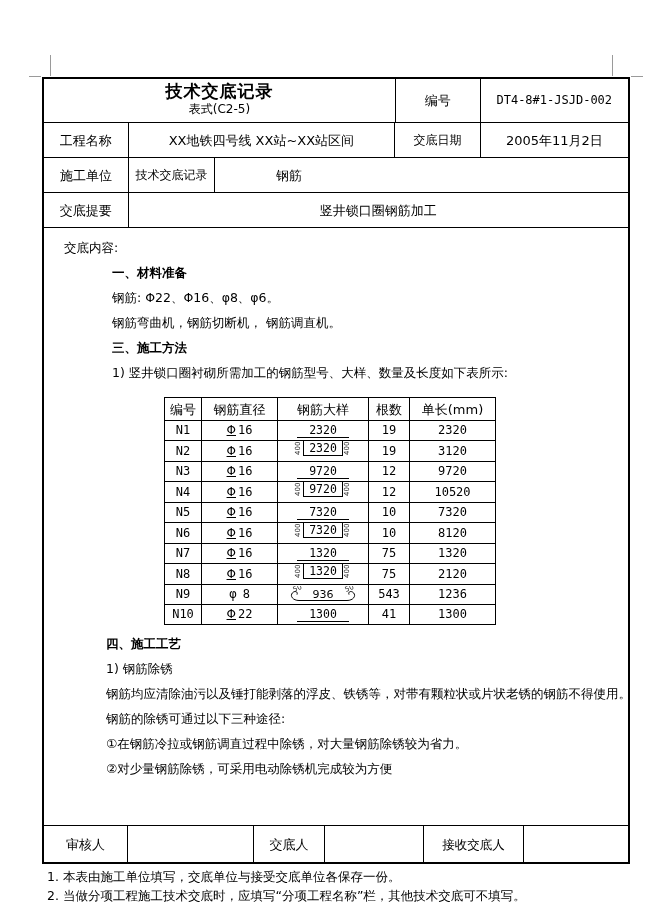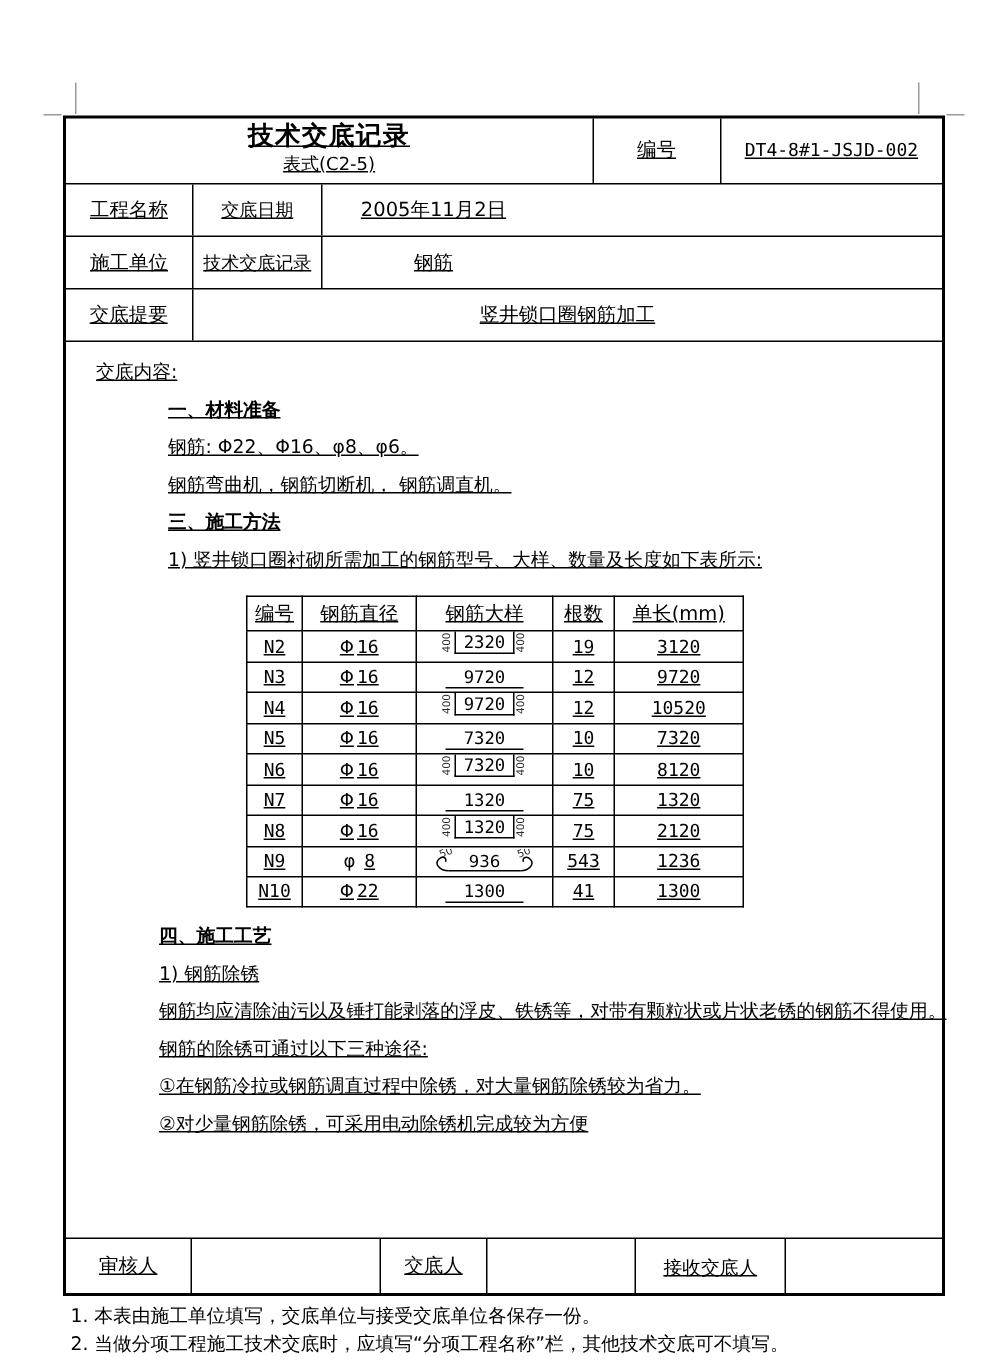--- a/index.html
+++ b/index.html
@@ -13,21 +13,21 @@
   .cmark { position:absolute; background:#9a9a9a; }
   #cm-l-v { left:50px;  top:55px; width:1px; height:21px; }
   #cm-r-v { left:612px; top:55px; width:1px; height:21px; }
   #cm-l-h { left:29px;  top:76px; width:12px; height:1px; }
   #cm-r-h { left:631px; top:76px; width:12px; height:1px; }
 
   
   .doc-table { position:absolute; left:42px; top:77px; width:588px; border:2px solid #000; background:#fff; }
   .trow { display:flex; border-bottom:1px solid #000; }
   .trow:last-child { border-bottom:none; }
-  .cell { border-right:1px solid #000; display:flex; align-items:center; justify-content:center; text-align:center; font-size:13px; line-height:17px;text-decoration:underline; }
+  .cell { border-right:1px solid #000; display:flex; align-items:center; justify-content:center; text-align:center; font-size:13px; line-height:17px; }
   .cell:last-child { border-right:none; }
 
   .r-title { height:44px; }
   .c-titleblock { width:353px; flex-direction:column; justify-content:center; }
   .doc-title { font-size:17px; font-weight:bold; letter-spacing:1px; }
   .doc-subtitle { font-size:12px; margin-top:1px; }
   .c-nolabel { width:85px; }
   .c-noval { width:148px; font-family:"DejaVu Sans Mono","Liberation Mono",monospace; font-size:12px; }
 
   .r-info { height:35px; }
@@ -84,20 +84,21 @@
     <div class="cell c-titleblock">
       <div class="doc-title">技术交底记录</div>
       <div class="doc-subtitle">表式(C2-5)</div>
     </div>
     <div class="cell c-nolabel">编号</div>
     <div class="cell c-noval">DT4-8#1-JSJD-002</div>
   </div>
 
   <div class="trow r-info">
     <div class="cell c-lab1">工程名称</div>
+    <div class="cell c-val1">XX地铁四号线 XX站~XX站区间</div>
     <div class="cell c-lab2">交底日期</div>
     <div class="cell c-val2">2005年11月2日</div>
   </div>
 
   <div class="trow r-info">
     <div class="cell c-lab1">施工单位</div>
     <div class="cell c-lab2">技术交底记录</div>
     <div class="cell c-val2">钢筋</div>
   </div>
 
@@ -125,20 +126,27 @@
         </colgroup>
         <tbody>
             <tr>
           <th>编号</th>
           <th>钢筋直径</th>
           <th>钢筋大样</th>
           <th>根数</th>
           <th>单长(mm)</th>
         </tr>
         <tr>
+          <td class="num">N1</td>
+          <td class="rib"><span class="dia-sym">Φ</span><span class="dia-num num">16</span></td>
+          <td><span class="dg-straight num">2320</span></td>
+          <td class="num">19</td>
+          <td class="num">2320</td>
+        </tr>
+        <tr>
           <td class="num">N2</td>
           <td class="rib"><span class="dia-sym">Φ</span><span class="dia-num num">16</span></td>
           <td><span class="dg-u">
                   <span class="dg-rot">400</span>
                   <span class="dg-ubox num">2320</span>
                   <span class="dg-rot">400</span>
                 </span></td>
           <td class="num">19</td>
           <td class="num">3120</td>
         </tr>

